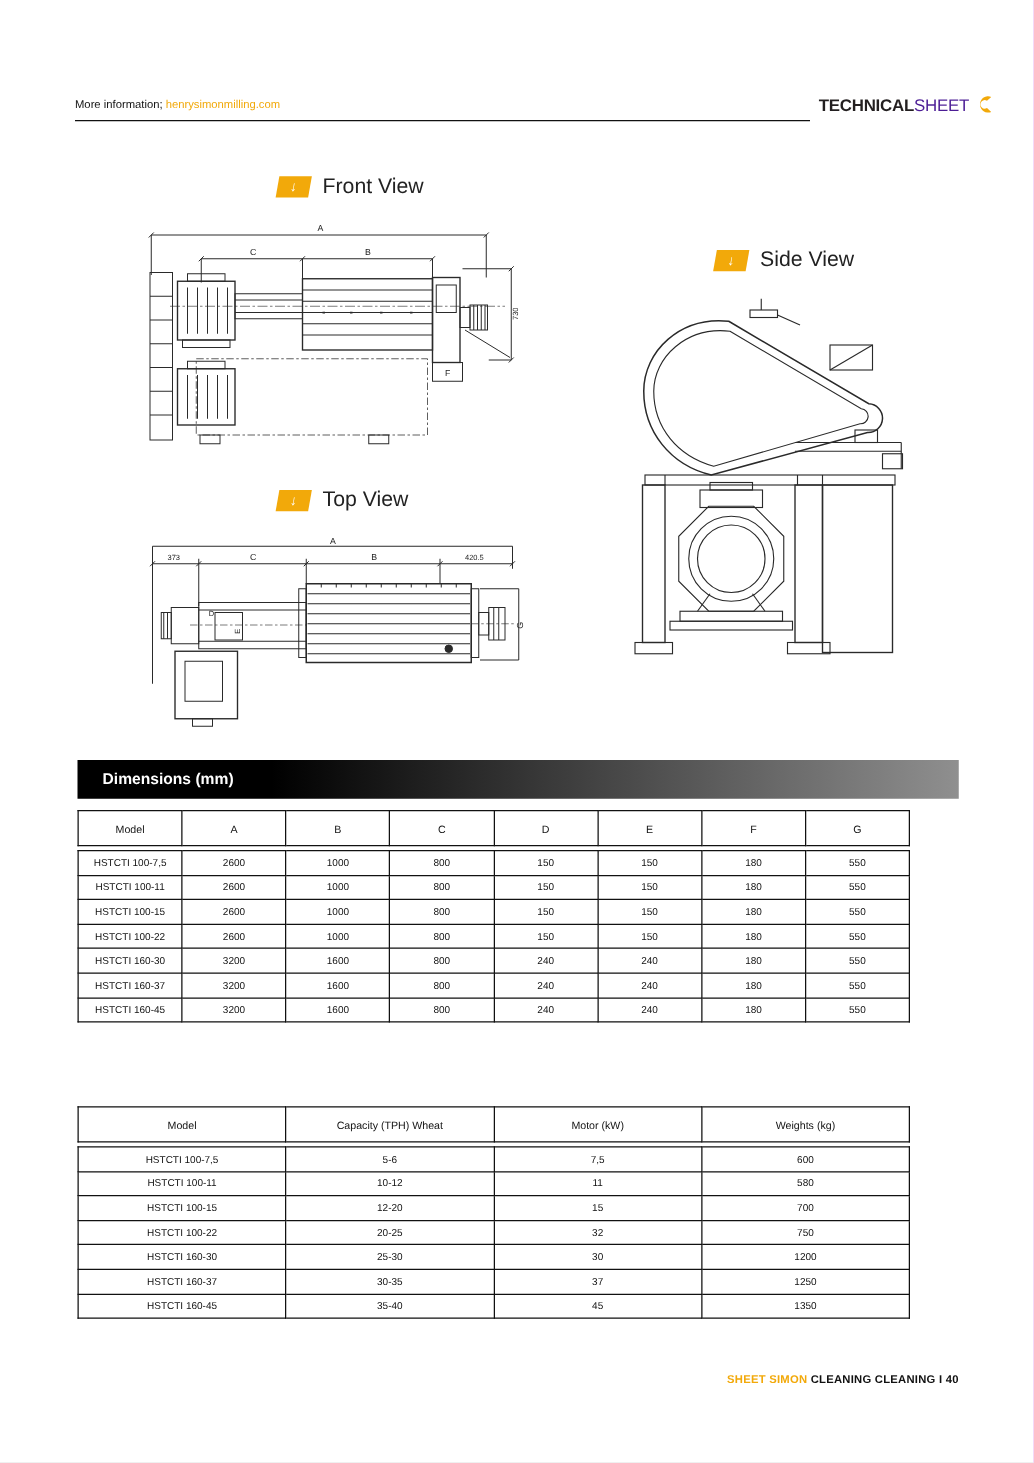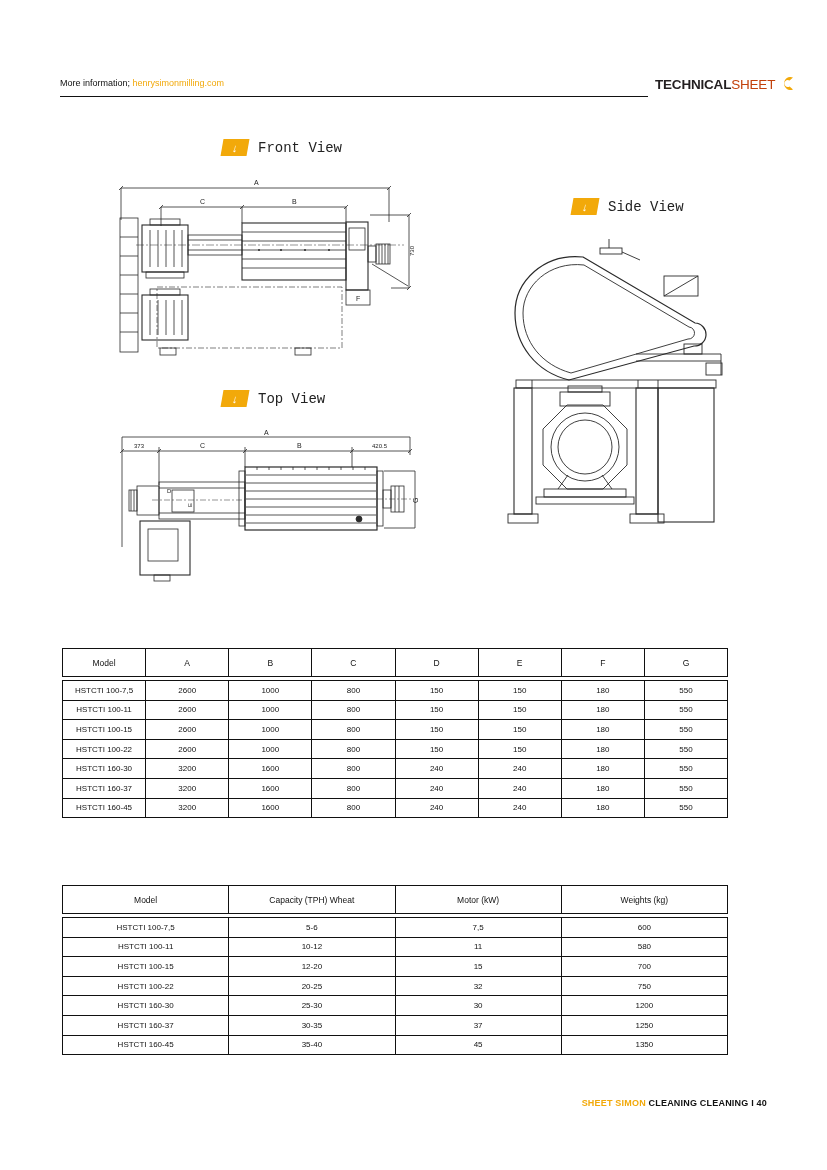--- a/index.html
+++ b/index.html
@@ -7,30 +7,30 @@
     position:relative;width:827px;height:1170px;background:#ffffff;
     font-family:"Liberation Sans",sans-serif;color:#1a1a1a;overflow:hidden;
     border-right:1px solid #d946ef;border-bottom:1px solid #e2e2e2;
   }
   
   .hdr-left{position:absolute;left:60px;top:78px;font-size:9px;color:#111;}
   .hdr-left a{color:#F2A90A;text-decoration:none;}
   .hdr-rule{position:absolute;left:60px;top:96px;width:588px;height:1px;background:#111;}
   .logo{position:absolute;left:655px;top:76px;font-size:13.5px;letter-spacing:-0.2px;white-space:nowrap;}
   .logo .b{font-weight:bold;color:#231f20;text-align:center;}
-  .logo .l{font-weight:normal;color:#c2410c;}
+  .logo .l{font-weight:normal;color:#4c1d95;}
   .logo .mark{display:inline-block;vertical-align:-2px;margin-left:2px;}
   
   .viewlabel{position:absolute;display:flex;align-items:center;gap:10px;}
   .badge{
     width:26px;height:17px;background:#F2A90A;transform:skewX(-10deg);
     display:flex;align-items:center;justify-content:center;
     color:#fff;font-size:11px;font-weight:bold;
   }
-  .viewlabel .txt{font-size:14px;color:#222;font-family:Liberation Mono, monospace;}
+  .viewlabel .txt{font-size:17px;color:#222;}
   
   .drawing{position:absolute;}
   .drawing svg{display:block;}
   .drawing text{font-family:"Liberation Sans",sans-serif;font-size:7px;fill:#222;stroke:none;}
   .drawing text.sm{font-size:6px;}
   
   .secbar{
     position:absolute;left:62px;width:705px;height:31px;
     background:linear-gradient(to right,#000 0%,#000 22%,#8f8f8f 100%);
     color:#fff;font-weight:bold;font-size:12.5px;line-height:31px;
@@ -292,20 +292,21 @@
       <text class="sm" x="22" y="21">373</text>
       <text x="88" y="21">C</text>
       <text x="185" y="21">B</text>
       <text class="sm" x="260" y="21">420.5</text>
       <text x="306" y="76" transform="rotate(-90 306 76)">G</text>
       <text class="sm" x="55" y="66">D</text>
       <text class="sm" x="80" y="80" transform="rotate(-90 80 80)">E</text>
     </svg>
   </div>
 
+  <div class="secbar" style="top:608px;">Dimensions (mm)</div>
   <div class="tblwrap" style="top:648px;">
     <table class="outer">
         <thead>
           <tr>
             <th>Model</th>
             <th>A</th>
             <th>B</th>
             <th>C</th>
             <th>D</th>
             <th>E</th>

